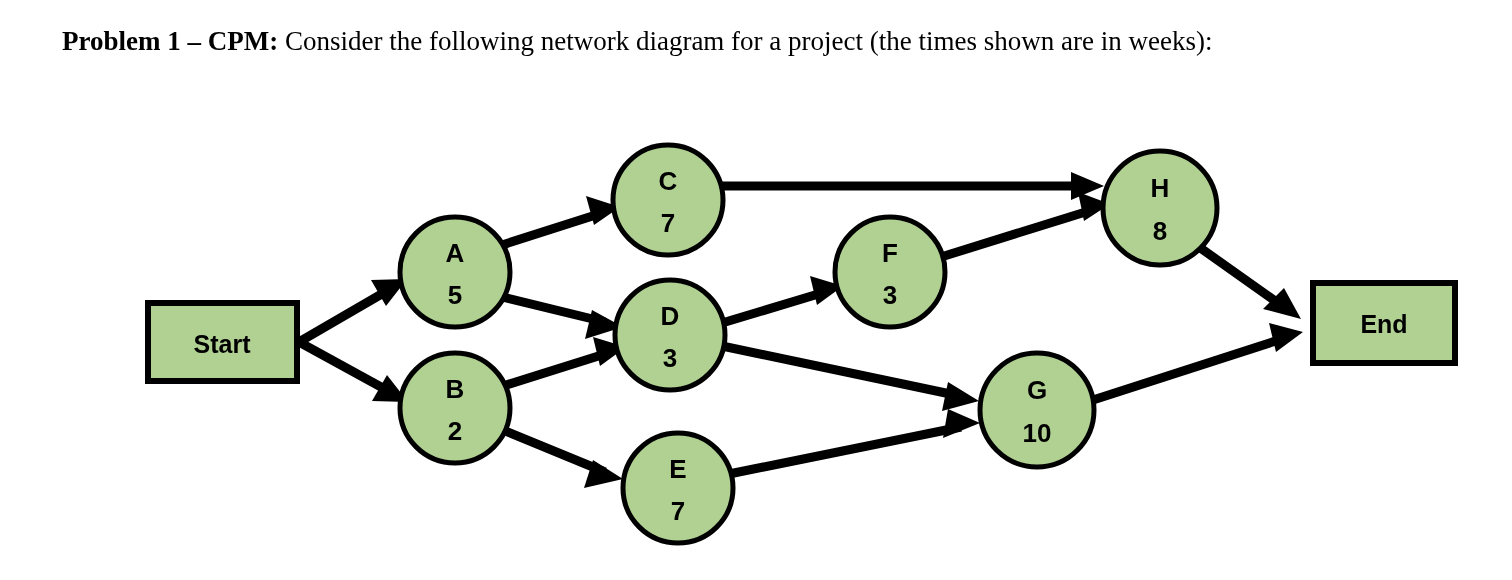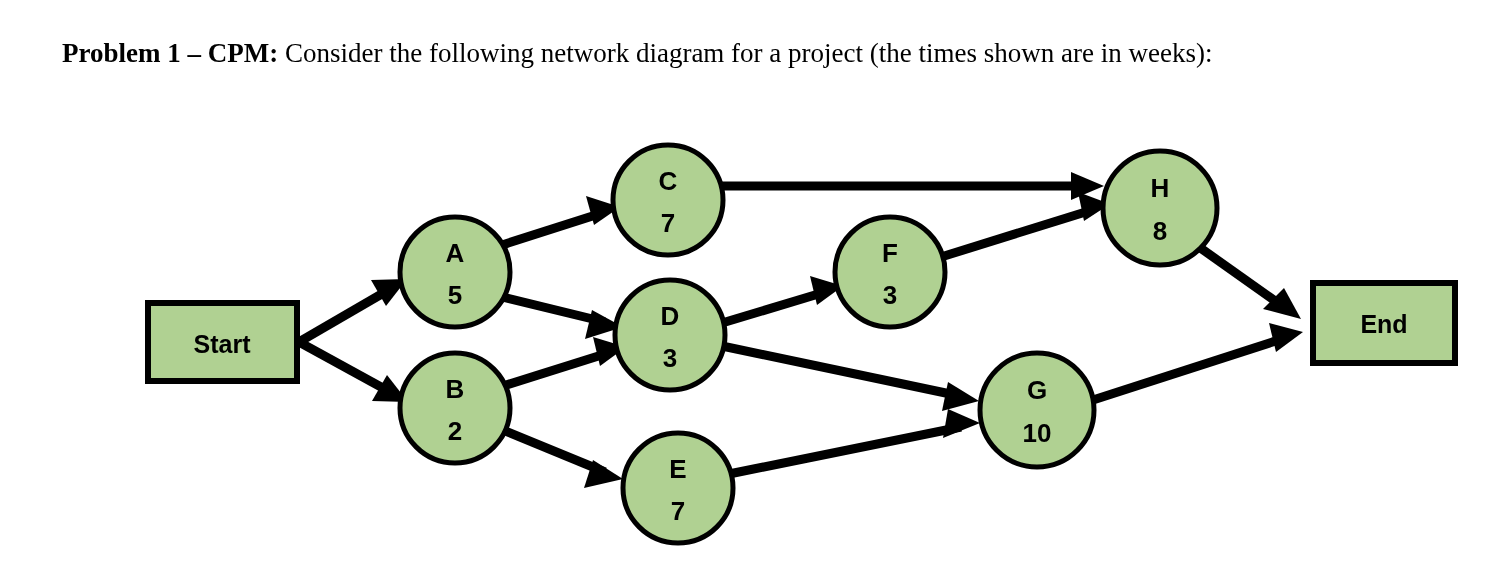--- a/index.html
+++ b/index.html
@@ -16,21 +16,20 @@
   }
   #problem-statement {
     position: absolute;
     left: 62px;
     top: 24px;
     width: 1395px;
     font-family: "Liberation Serif", serif;
     font-size: 27px;
     line-height: 1.33;
     color: #000000;
-    margin-top: 12px;
   }
   #problem-statement .lead {
     font-weight: bold;
   }
   #diagram-wrap {
     position: absolute;
     left: 0;
     top: 110px;
     width: 1512px;
     height: 470px;

